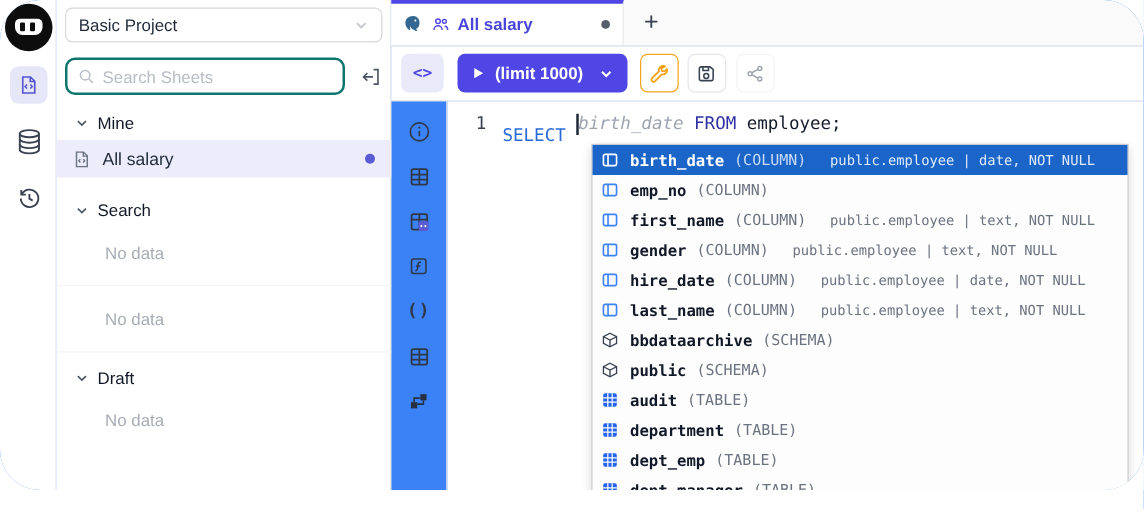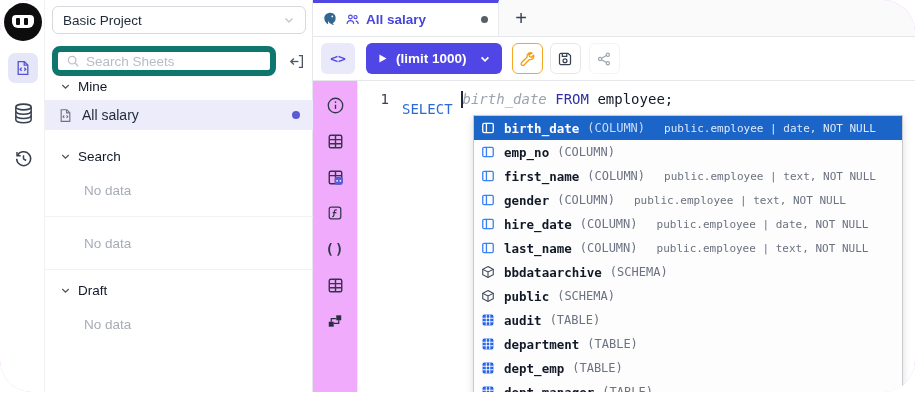--- a/index.html
+++ b/index.html
@@ -1,45 +1,45 @@
 <!DOCTYPE html>
 <html><head>
 <meta charset="utf-8">
 <style>
   * { margin:0; padding:0; box-sizing:border-box; }
   html,body { background:#fff; }
   #app {
     position:relative; width:915px; height:392px; overflow:hidden;
     font-family:"Liberation Sans", sans-serif; font-size:13.5px; color:#1F2937;
-    background:#f0abfc;
+    background:#3b82f6;
     border-radius:32px;
   }
   svg { display:block; }
 
   
   .left-rail { position:absolute; left:0; top:0; width:45px; height:416px; background:#fff; border-right:1px solid #F1F1F4; }
   .logo { position:absolute; left:4px; top:3px; width:38px; height:38px; background:#0D0D0D; border-radius:50%; }
   .logo .face { position:absolute; left:8px; top:12px; width:22px; height:13px; background:#fff; border-radius:4px 4px 6px 6px; }
   .logo .eye { position:absolute; top:3px; width:4px; height:7px; background:#0D0D0D; border-radius:1px; }
   .logo .eye.l { left:4px; } .logo .eye.r { left:12px; }
   .logo .chin { position:absolute; left:13px; top:27px; width:12px; height:6px; background:#0D0D0D; border-radius:0 0 6px 6px; }
   .rail-btn { position:absolute; left:8px; width:30px; height:30px; display:flex; align-items:center; justify-content:center; border-radius:7px; color:#3A4252; cursor:pointer; }
   .rail-btn.sel { background:#E6E6F9; color:#5553CE; }
 
   
   .sidebar { position:absolute; left:45px; top:0; width:268px; height:416px; background:#fff; border-right:1px solid #E5E7EB; }
   .proj-select { position:absolute; left:7px; top:6px; width:254px; height:28px; border:1px solid #D8D8DE; border-radius:6px;
     display:flex; align-items:center; padding:0 10px; color:#1F2937; background:#fff; cursor:pointer; }
   .proj-select .grow { flex:1; }
   .search-row { position:absolute; left:7px; top:46px; width:254px; height:30px; display:flex; align-items:center; }
-  .search-box { width:224px; height:30px; border:6px solid #0f766e; border-radius:8px; display:flex; align-items:center; padding:0 8px; background:#fff; }
+  .search-box { width:224px; height:30px; border:2px solid #0f766e; border-radius:8px; display:flex; align-items:center; padding:0 8px; background:#fff; }
   .search-box input { border:none; outline:none; width:180px; font-family:"Liberation Sans",sans-serif; font-size:13.5px; color:#374151; background:transparent; margin-left:6px; }
   .search-box input::placeholder { color:#B7BCC5; }
   .collapse-btn { margin-left:12px; color:#4B5563; cursor:pointer; }
-  .tree { position:absolute; left:0; top:72px; width:268px; }
+  .tree { position:absolute; left:0; top:84px; width:268px; }
   .sec-head { height:28px; display:flex; align-items:center; padding-left:15px; gap:7px; color:#111827; cursor:pointer; }
   .sec-head .chev { color:#4B5563; }
   .sheet { height:30px; display:flex; align-items:center; padding:0 13px 0 13px; gap:9px; font-size:14px; color:#1F2937; cursor:pointer; }
   .sheet .s-icon { color:#6B7280; }
   .sheet .grow, .tab .grow { flex:1; }
   .sheet.sel { background:#ECECFB; }
   .menu-dots { color:#6B7280; font-weight:bold; letter-spacing:1px; font-size:13px; cursor:pointer; }
   .dot-purple { width:8px; height:8px; border-radius:50%; background:#5B5BD6; }
   .empty { height:40px; display:flex; align-items:center; padding-left:39px; color:#A7ACB5; }
   .divider { height:1px; background:#F1F2F4; margin:6px 0 6px 0; }

